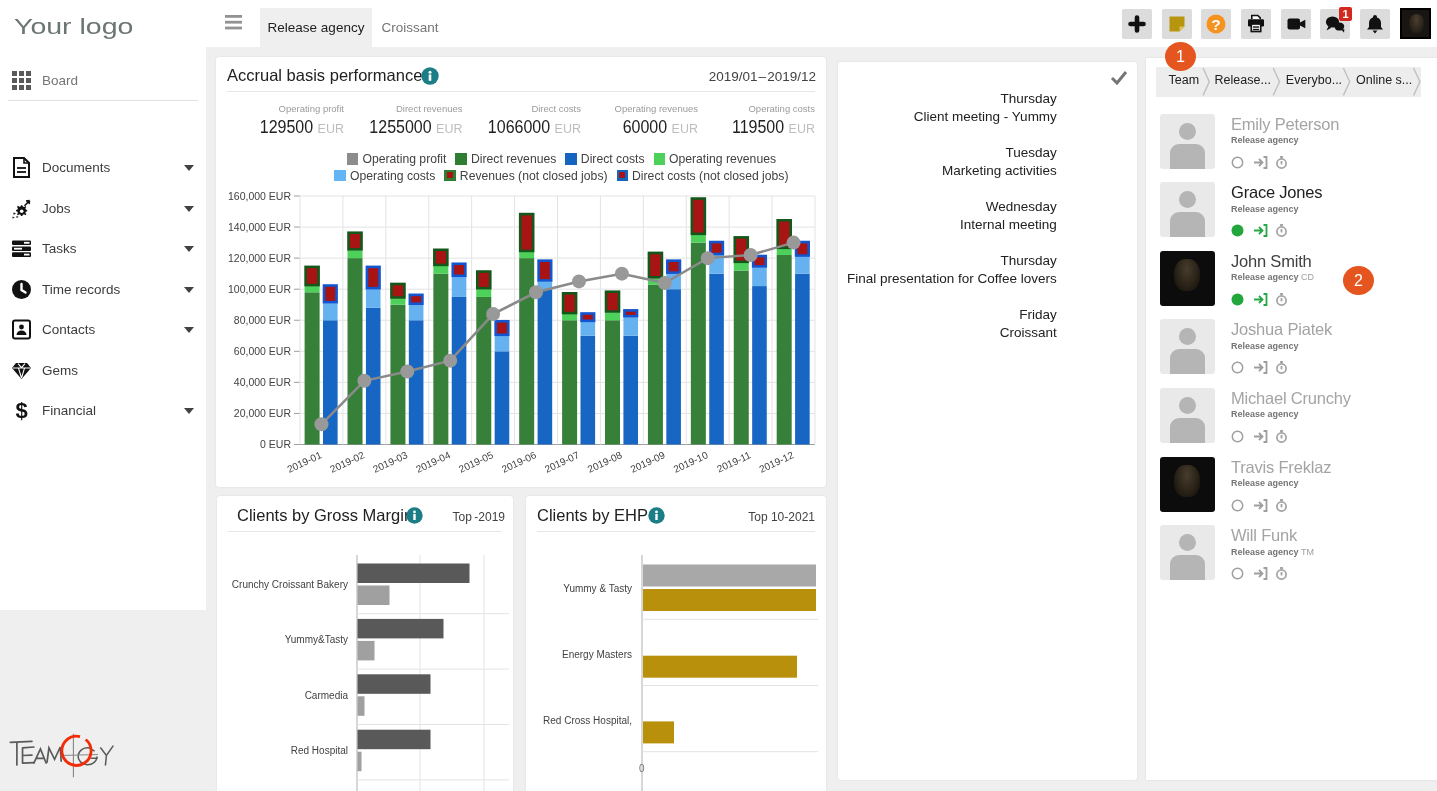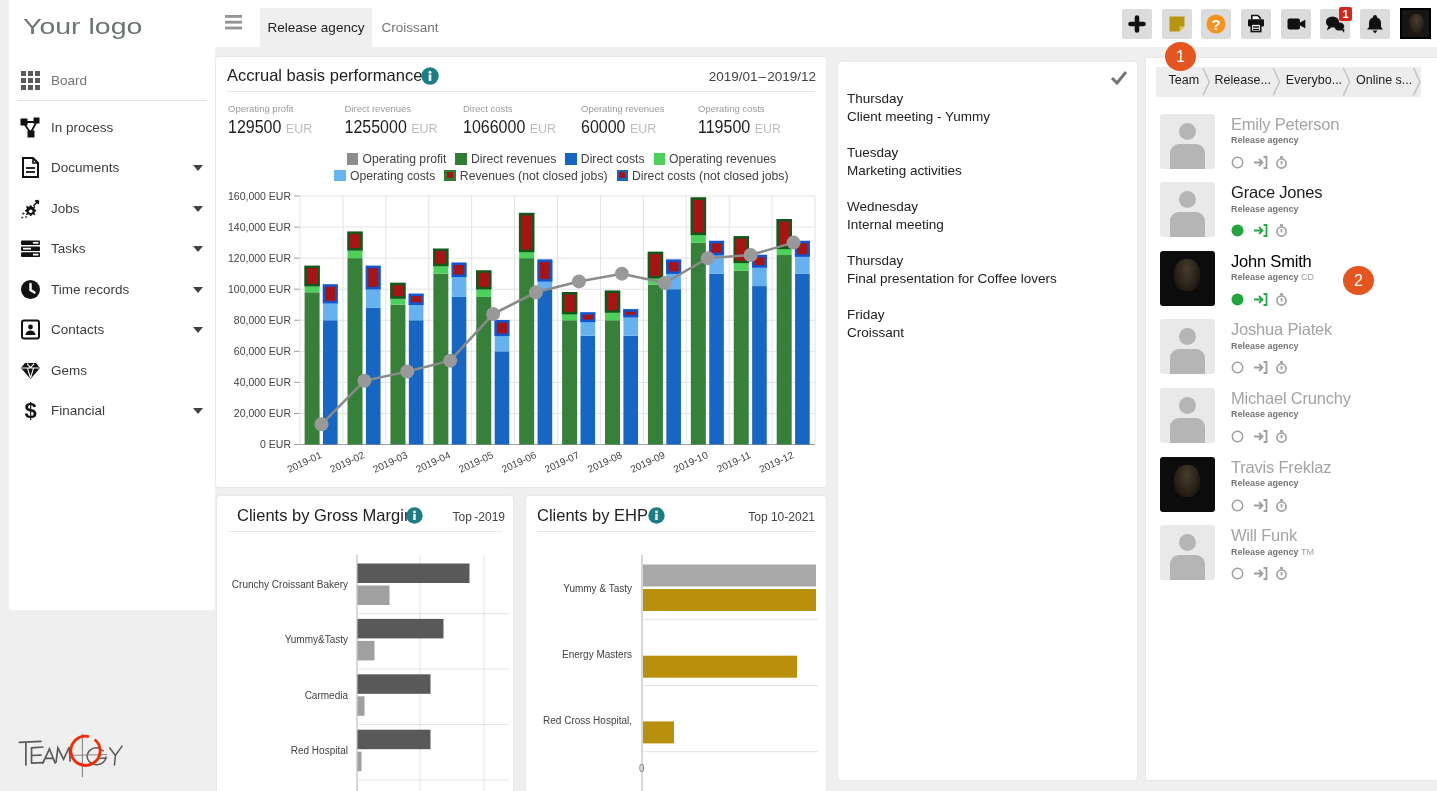--- a/index.html
+++ b/index.html
@@ -1,21 +1,21 @@
 <!DOCTYPE html>
 <html><head>
 <meta charset="utf-8">
 <style>
   * { margin:0; padding:0; box-sizing:border-box; }
   html,body { width:1437px; height:791px; overflow:hidden; background:#efefef;
     font-family:"Liberation Sans", sans-serif; }
   .abs { position:absolute; }
   .rx { display:inline-block; white-space:nowrap; }
-  .card { position:absolute; background:#fff; border-radius:3px; box-shadow:0 0 2px rgba(0,0,0,0.10); }
-  #sidebar { position:absolute; left:9px; top:0; width:206px; height:610px; background:#fff; }
+  .card { position:absolute; background:#fff; border-radius:3px; box-shadow:0 0 2px rgba(0,0,0,0.10);text-align:right; }
+  #sidebar { position:absolute; left:0; top:0; width:206px; height:610px; background:#fff; }
   #topbar { position:absolute; left:206px; top:0; width:1231px; height:47px; background:#fff; }
   .menuitem { position:absolute; left:0; width:206px; height:40px; }
   .menuitem .mi-ic { position:absolute; left:11px; top:1px; width:21px; height:21px; }
   .menuitem .mi-tx { position:absolute; left:42px; top:4px; font-size:13.5px; color:#3c3c3c; }
   .caret { position:absolute; left:184px; top:9px; width:0; height:0;
      border-left:5px solid transparent; border-right:5px solid transparent; border-top:6px solid #424242; }
   .statlbl { font-size:9.5px; color:#9b9b9b; }
   .statval { font-size:16px; color:#212121; margin-top:5px; white-space:nowrap; }
   .statval .num { display:inline-block; transform:scaleY(1.17); transform-origin:0 82%; }
   .statval .eur { font-size:12.5px; color:#bdbdbd;margin-top:36px; }
@@ -113,31 +113,20 @@
           <rect x="8" y="8" width="5" height="5"></rect>
           <rect x="15" y="8" width="5" height="5"></rect>
         <rect x="1" y="15" width="5" height="5"></rect>
           <rect x="8" y="15" width="5" height="5"></rect>
           <rect x="15" y="15" width="5" height="5"></rect>
       </g>
     </svg>
     <div class="mi-tx" style="color:#757575">Board</div>
   </div>
   <div class="abs" style="left:8px;top:100px;width:190px;height:1px;background:#e0e0e0"></div>
-  <div class="menuitem" style="top:116px">
-    <svg class="mi-ic" viewBox="0 0 21 21">
-      <g fill="#111" stroke="#111">
-        <rect x="1" y="2" width="6" height="6"></rect>
-          <rect x="14" y="1" width="5" height="5"></rect>
-          <rect x="8" y="14" width="6" height="6"></rect>
-        <path d="M7 5 h9 M5 8 l5 7 M16 6 l-5 9" fill="none" stroke-width="1.8"></path>
-      </g>
-    </svg>
-    <div class="mi-tx">In process</div>
-  </div>
   <div class="menuitem" style="top:156px">
     <svg class="mi-ic" viewBox="0 0 21 21">
       <path d="M3 1 h10 l5 5 v14 h-15 z" fill="none" stroke="#111" stroke-width="2"></path>
       <path d="M13 1 v5 h5" fill="none" stroke="#111" stroke-width="1.6"></path>
       <line x1="6" y1="11" x2="15" y2="11" stroke="#111" stroke-width="1.8"></line>
       <line x1="6" y1="15" x2="15" y2="15" stroke="#111" stroke-width="1.8"></line>
     </svg>
     <div class="mi-tx">Documents</div>
     <div class="caret"></div>
   </div>
@@ -547,21 +536,21 @@
         </svg>
         <svg width="13" height="14" style="position:absolute;left:44px;top:0">
           <circle cx="6.5" cy="7.5" r="4.6" fill="none" stroke="#a2a2a2" stroke-width="1.7"></circle>
           <rect x="5.1" y="0" width="2.8" height="2" fill="#a2a2a2"></rect>
           <rect x="5.6" y="5" width="1.8" height="3.4" fill="#a2a2a2"></rect>
         </svg>
       </div>
       <div class="abs" style="left:14px;top:192.7px;width:55px;height:55px;border-radius:3px;background:#0c0c0c;overflow:hidden">
         <div style="position:absolute;left:14px;top:8px;width:26px;height:32px;border-radius:45% 45% 42% 42%;background:radial-gradient(ellipse at 50% 32%, #473c2d 0%, #2b2318 55%, #0d0b08 100%);"></div>
       </div>
-      <div class="tname" style="top:193.7px;color:#000000">John Smith</div>
+      <div class="tname" style="top:193.7px;color:#404040">John Smith</div>
       <div class="tsub" style="top:214.2px;">Release agency <span class="tag">CD</span></div>
       <div class="ticons" style="top:234.7px;width:60px;height:13px">
         <svg width="14" height="14" style="position:absolute;left:0;top:0">
           <circle cx="6.5" cy="6.5" r="6" fill="#23a73c"></circle>
         </svg>
         <svg width="15" height="14" style="position:absolute;left:22px;top:0">
           <path d="M1 6.5 h8 M6 3 L9.5 6.5 L6 10" stroke="#27a844" stroke-width="1.8" fill="none"></path>
           <path d="M10.5 1 h3 v11 h-3" stroke="#27a844" stroke-width="1.8" fill="none"></path>
         </svg>
         <svg width="13" height="14" style="position:absolute;left:44px;top:0">

